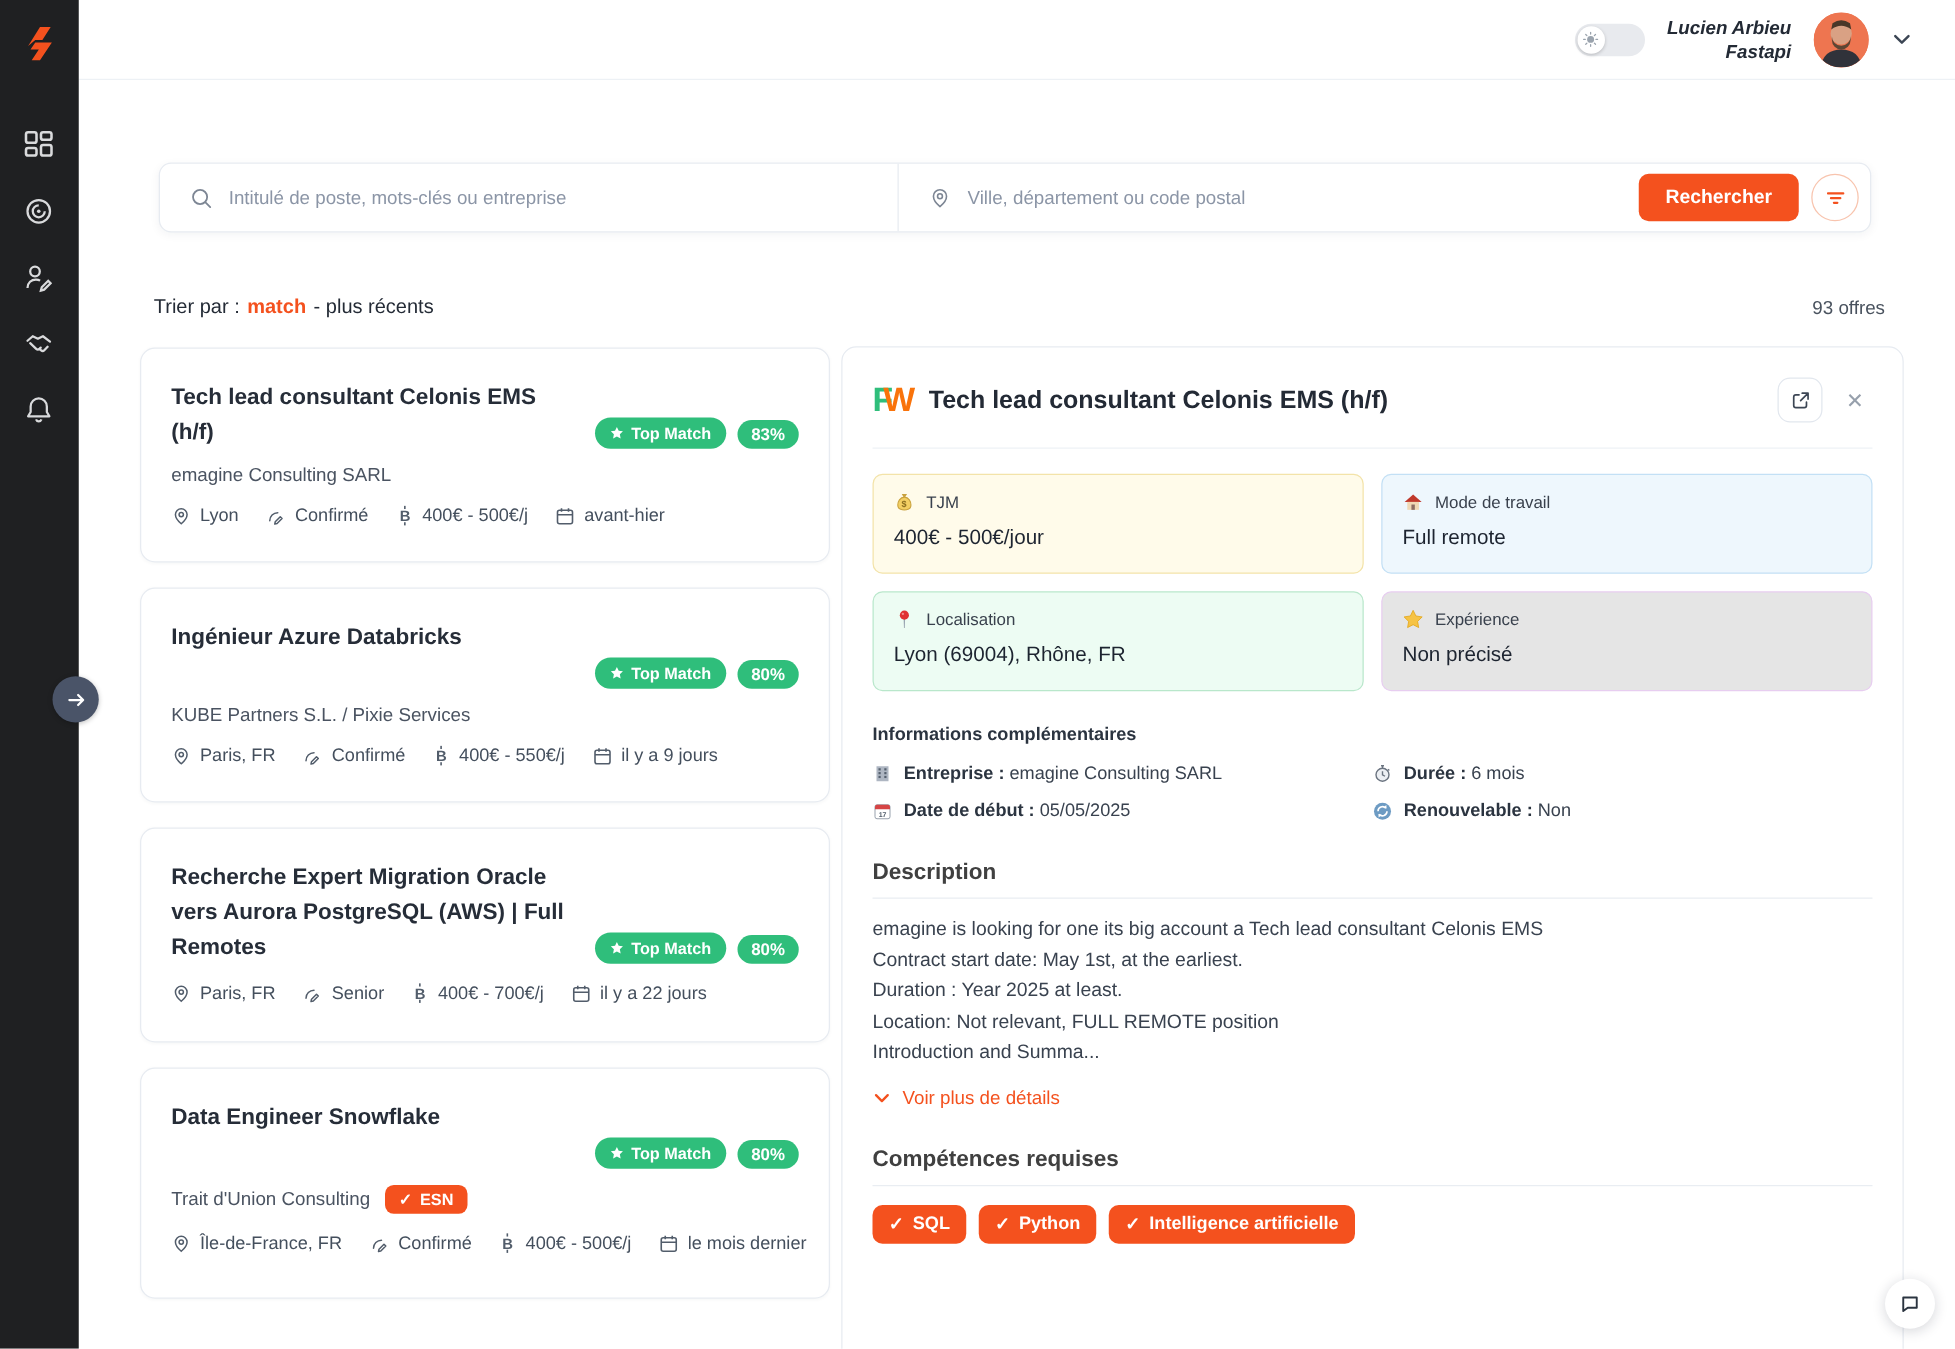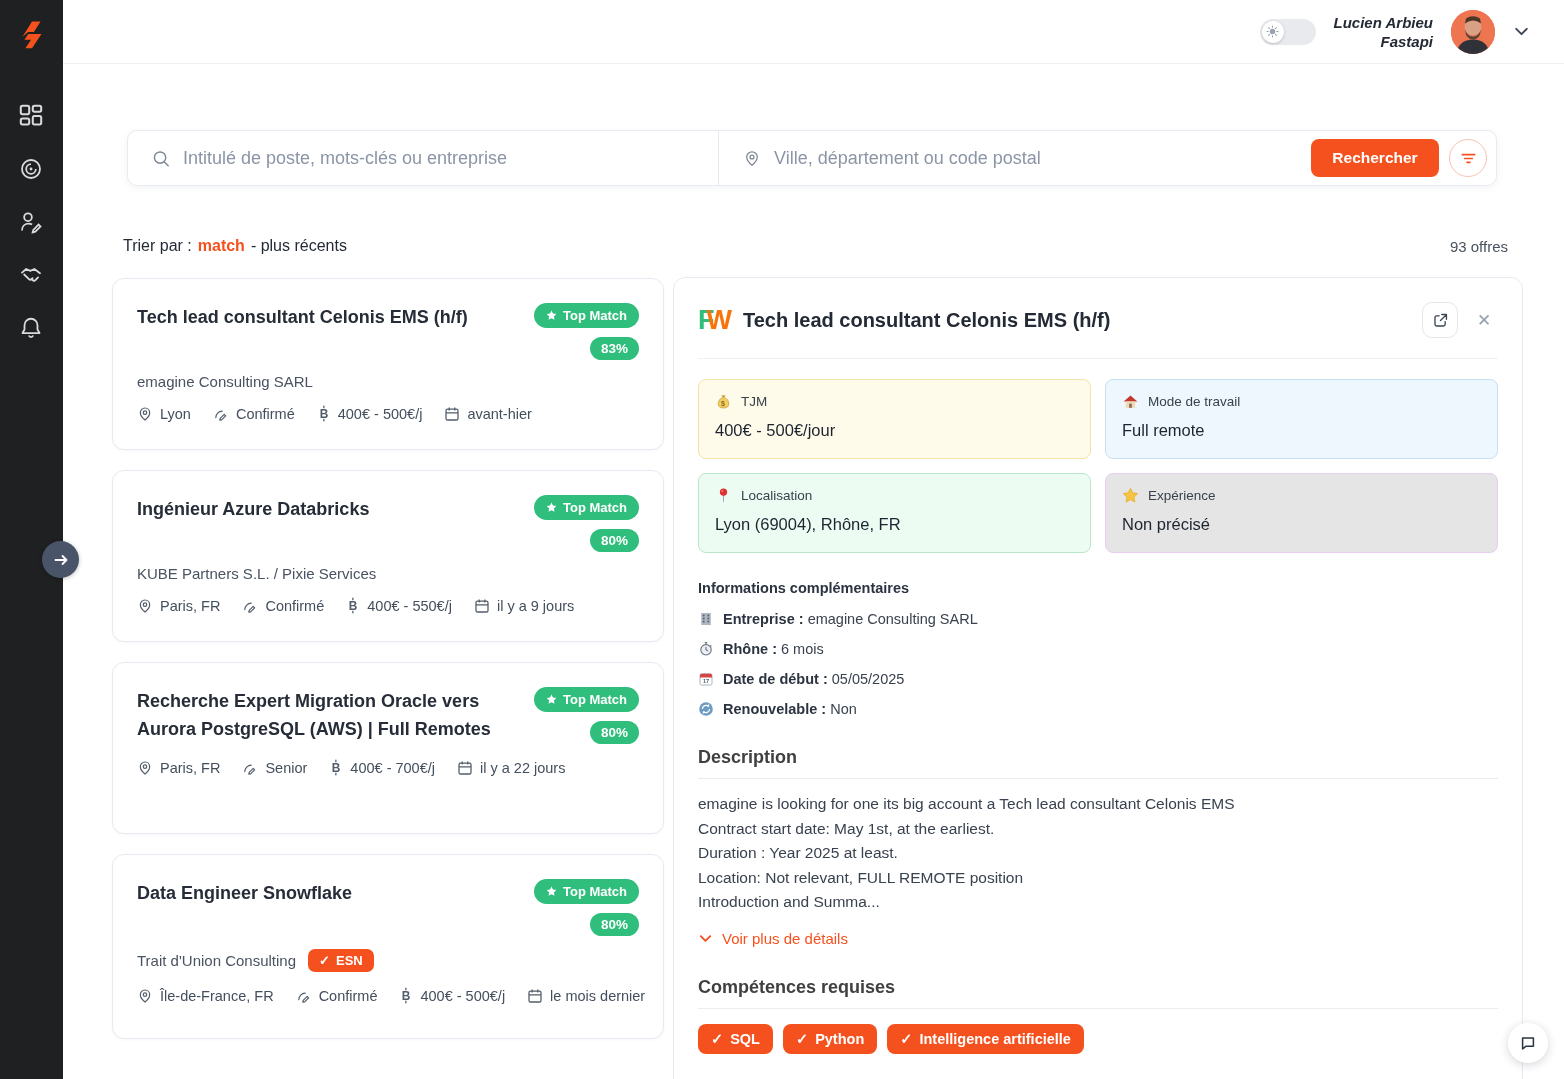--- a/index.html
+++ b/index.html
@@ -48,21 +48,21 @@
   .search-card {
     position:absolute; left:127px; top:130px; width:1370px; height:56px; background:#fff;
     border:1px solid #e7ebf1; border-radius:10px; box-shadow:0 2px 8px rgba(25,39,60,.05);
     display:flex; align-items:center; z-index:5;
   }
   .search-seg { display:flex; align-items:center; gap:13px; padding:0 0 0 24px; height:100%; }
   .search-seg.kw { width:590px; }
   .search-seg.loc { flex:1; border-left:1px solid #e7ebf1; }
   .search-seg input {
     border:none; outline:none; background:transparent; font-family:inherit;
-    font-size:18px; color:#2a313c; width:100%;
+    font-size:15px; color:#2a313c; width:100%;
   }
   .search-seg input::placeholder { color:#8b95a6; }
   .btn-search {
     width:128px; height:38px; background:#f4511e; color:#fff; border:none; border-radius:8px;
     font-family:inherit; font-size:15.5px; font-weight:700; cursor:pointer; margin-right:10px;
   }
   .btn-filter {
     width:38px; height:38px; border-radius:50%; background:#fff; border:1.5px solid #f8c4ae;
     display:flex; align-items:center; justify-content:center; cursor:pointer; margin-right:9px;
   }
@@ -78,21 +78,21 @@
 
   
   .job-list { position:absolute; left:112px; top:278px; width:552px; display:flex; flex-direction:column; gap:20px; }
   .job-card {
     background:#fff; border:1px solid #e7ebf1; border-radius:12px; padding:24px;
     height:172px; box-shadow:0 1px 3px rgba(25,39,60,.04); cursor:pointer;
   }
   .job-card.tall { height:185px; }
   .jc-top { display:flex; justify-content:space-between; min-height:56px; }
   .jc-title { font-size:18px; font-weight:700; color:#262d38; line-height:28px; padding-right:14px; }
-  .jc-badges { display:flex; flex-direction:column; align-items:flex-end; gap:9px; flex:0 0 auto; }
+  .jc-badges { display:flex; flex-direction:row; align-items:flex-end; gap:9px; flex:0 0 auto; }
   .pill-topmatch {
     background:#2fbe7b; color:#fff; font-size:13px; font-weight:700; border-radius:14px;
     padding:5px 12px; display:flex; align-items:center; gap:6px; white-space:nowrap;
   }
   .pill-match { background:#2fbe7b; color:#fff; font-size:13.5px; font-weight:700; border-radius:14px; padding:4px 11px; }
   .jc-company { margin-top:13px; font-size:15px; color:#4a5361; display:flex; align-items:center; gap:12px; }
   .badge-esn {
     background:#f4511e; color:#fff; font-size:13px; font-weight:700; border-radius:7px;
     padding:4px 11px; display:flex; gap:6px; align-items:center;
   }
@@ -118,21 +118,21 @@
   .hl-grid { margin-top:20px; display:grid; grid-template-columns:1fr 1fr; gap:14px; }
   .hl-card { border-radius:8px; padding:13px 16px 15px; height:80px; }
   .hl-card .hl-label { display:flex; align-items:center; gap:9px; font-size:13.5px; color:#39414d; }
   .hl-card .hl-value { margin-top:11px; font-size:16.5px; color:#1d2430; }
   .hl-yellow { background:#fffbea; border:1px solid #f3e3a9; }
   .hl-blue   { background:#eef7fd; border:1px solid #c3e0f5; }
   .hl-green  { background:#edfcf3; border:1px solid #b9e7cb; }
   .hl-purple { background:#e5e5e5; border:1px solid #e7cdf0; }
 
   .info-title { margin-top:27px; font-size:14.5px; font-weight:700; color:#2b3440; }
-  .info-grid { margin-top:15px; display:grid; grid-template-columns:1fr; row-gap:14px; }
+  .info-grid { margin-top:15px; display:grid; grid-template-columns:1fr 1fr; row-gap:14px; }
   .info-item { display:flex; align-items:center; gap:9px; font-size:14.5px; color:#39424f; }
   .info-item b { color:#2b3440; }
 
   .sec-h { margin-top:30px; font-size:18px; font-weight:700; color:#404040; padding-bottom:10px; border-bottom:1px solid #e9edf2; }
   .desc-lines { margin-top:13px; font-size:15.5px; color:#39424f; line-height:24.5px; }
   .see-more { margin-top:15px; display:flex; align-items:center; gap:9px; color:#f4511e; font-size:15px; cursor:pointer; }
 
   .skills-row { margin-top:15px; display:flex; gap:10px; }
   .chip {
     background:#f4511e; color:#fff; border-radius:8px; padding:7px 13px; font-size:14.5px;
@@ -542,21 +542,21 @@
             <rect x="11.8" y="12.1" width="2.2" height="2.2"></rect>
         </g>
       </svg>
       <span><b>Entreprise :</b> <span>emagine Consulting SARL</span></span>
     </div>
     <div class="info-item">
       <svg viewBox="0 0 20 20" width="16" height="16" fill="none" stroke="#6b7480" stroke-width="1.4">
         <circle cx="10" cy="11" r="6.5" fill="#eceff3"></circle>
         <path d="M10 7.5 V11 l2.5 1.5 M8.5 2 h3 M10 2 v2.5 M15.5 5.5 l1.3 1.3"></path>
       </svg>
-      <span><b>Rhône :</b> <span>6 mois</span></span>
+      <span><b>Durée :</b> <span>6 mois</span></span>
     </div>
     <div class="info-item">
       <svg viewBox="0 0 20 20" width="16" height="16">
         <rect x="2.5" y="3.5" width="15" height="14" rx="2" fill="#fff" stroke="#98a1ad"></rect>
         <path d="M2.5 8 h15 V5.5 a2 2 0 0 0-2-2 h-11 a2 2 0 0 0-2 2z" fill="#d64545"></path>
         <text x="6.2" y="15.5" font-size="7" font-weight="bold" fill="#525d6b" font-family="Liberation Sans, sans-serif">17</text>
       </svg>
       <span><b>Date de début :</b> <span>05/05/2025</span></span>
     </div>
     <div class="info-item">

